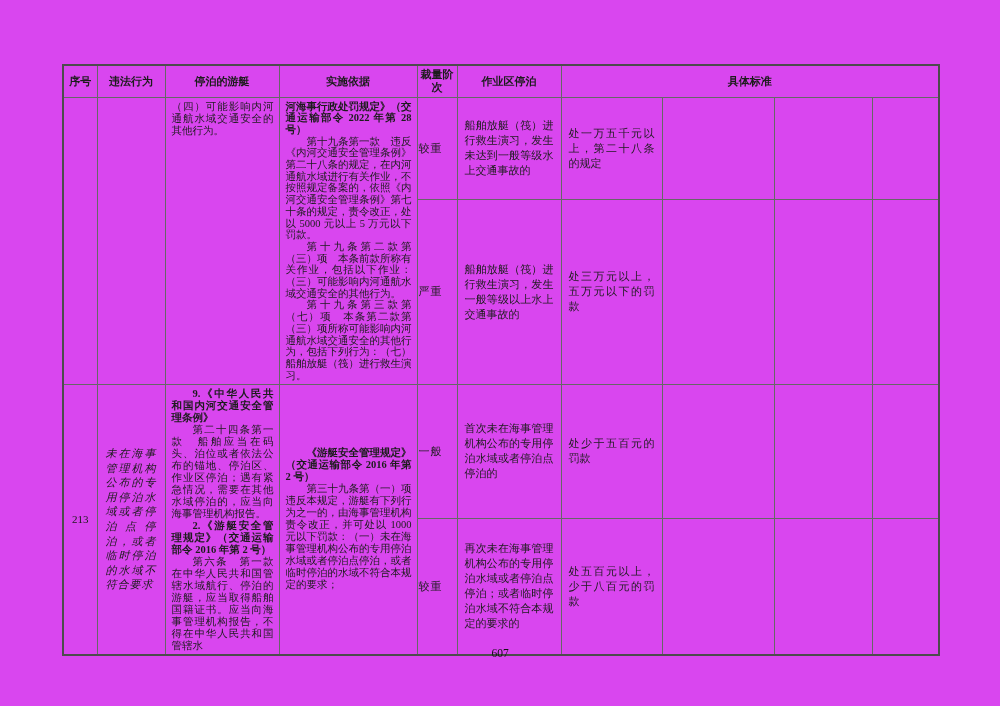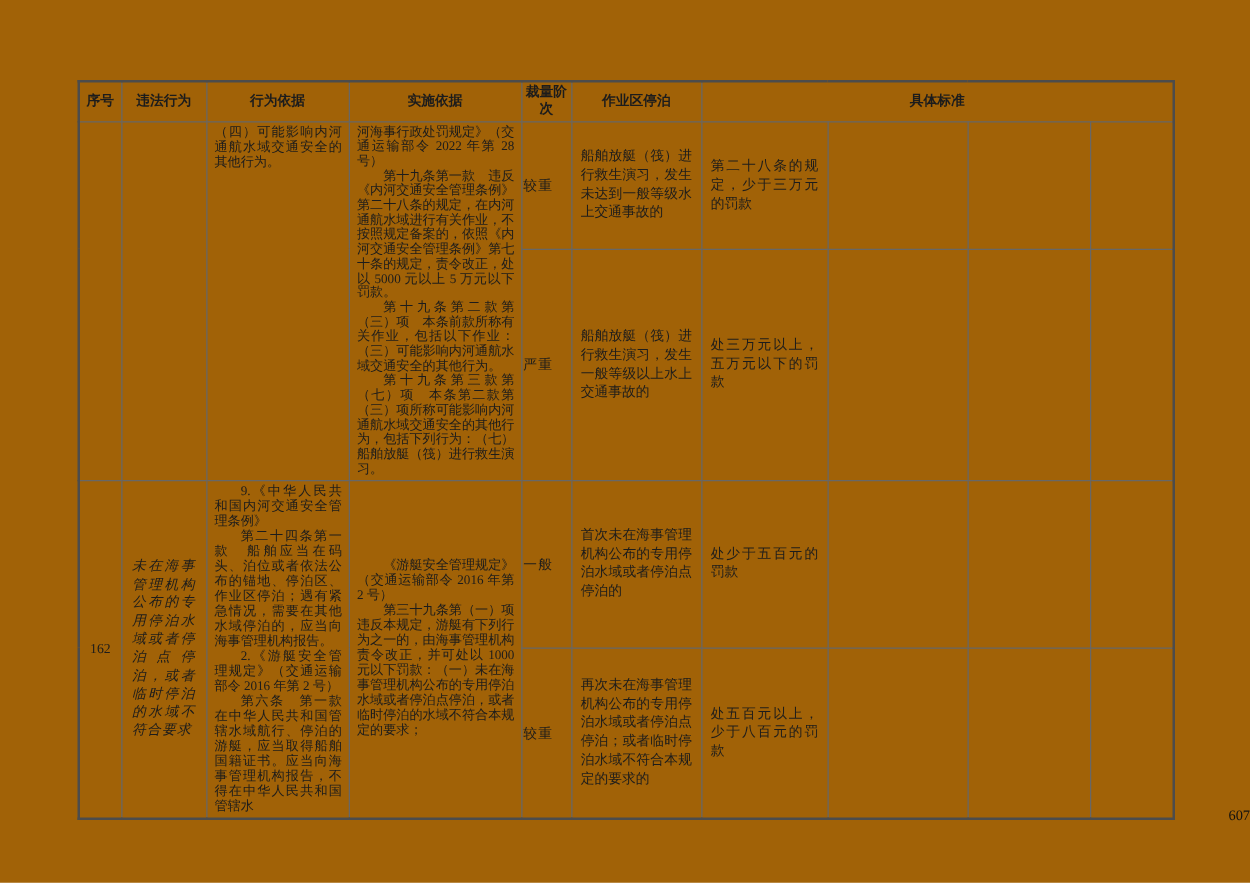--- a/index.html
+++ b/index.html
@@ -2,21 +2,21 @@
 <html><head>
 <meta charset="utf-8">
 <style>
   html,body{margin:0;padding:0;}
   body{
     width:1000px;height:706px;background:#ffffff;
     font-family:"Liberation Serif","DejaVu Serif",serif;
     color:#1c1c1c;
     -webkit-font-smoothing:antialiased;
   }
-  .sheet{position:relative;width:1000px;height:706px;background:#a16207;overflow:hidden;}
+  .sheet{position:relative;width:1000px;height:706px;background:#d946ef;overflow:hidden;}
   table.reg{
     position:absolute;left:62px;top:64px;
     width:876px;border-collapse:collapse;table-layout:fixed;
     border:2px solid #4c4c4c;
   }
   .reg th,.reg td{
     border:1px solid #676767;
     padding:2px 6px;
     font-size:10.5px;
     overflow:hidden;
@@ -39,30 +39,30 @@
   }
   td.basis{padding:2px 5px 2px 6px;}
   td.v-top{vertical-align:top;padding-top:3px;}
   td.v-mid{vertical-align:middle;}
   td.basis p{
     margin:0;text-align:justify;text-justify:inter-character;
     font-size:10.5px;line-height:12px;
   }
   td.basis.tight p{line-height:11.7px;}
   p.indent{text-indent:2em;}
-  p.bold{font-weight:normal;}
+  p.bold{font-weight:bold;}
   td.level{text-align:left;vertical-align:middle;font-size:11px;letter-spacing:1px;padding:2px 1px;}
   td.cond,td.std{
     vertical-align:middle;text-align:justify;text-justify:inter-character;
     font-size:11px;line-height:15px;padding:4px 7px;
   }
   td.empty-cell{padding:0;}
   .page-number{
     position:absolute;left:0;right:0;top:647px;
-    text-align:right;font-size:11.5px;color:#111;
+    text-align:center;font-size:11.5px;color:#111;
   }
 </style>
 </head>
 <body>
 
 <div class="sheet">
 
   <table class="reg">
     <colgroup>
       <col style="width:34px">
@@ -74,21 +74,21 @@
       <col style="width:101px">
         <col style="width:112px">
         <col style="width:98px">
         <col style="width:67px">
     </colgroup>
 
     <thead>
       <tr class="r-head">
         <th>序号</th>
         <th>违法行为</th>
-        <th>行为依据</th>
+        <th>停泊的游艇</th>
         <th>实施依据</th>
         <th>裁量阶次</th>
         <th>作业区停泊</th>
         <th colspan="4">具体标准</th>
       </tr>
     </thead>
 
     <tbody>
 
       <tr class="r-a1">
@@ -100,37 +100,37 @@
           <p>（四）可能影响内河通航水域交通安全的其他行为。</p>
         </td>
         <td rowspan="2" class="basis v-top tight">
           <p class="bold">河海事行政处罚规定》（交通运输部令 2022 年第 28 号）</p>
           <p class="indent">第十九条第一款　违反《内河交通安全管理条例》第二十八条的规定，在内河通航水域进行有关作业，不按照规定备案的，依照《内河交通安全管理条例》第七十条的规定，责令改正，处以 5000 元以上 5 万元以下罚款。</p>
           <p class="indent">第十九条第二款第（三）项　本条前款所称有关作业，包括以下作业：（三）可能影响内河通航水域交通安全的其他行为。</p>
           <p class="indent">第十九条第三款第（七）项　本条第二款第（三）项所称可能影响内河通航水域交通安全的其他行为，包括下列行为：（七）船舶放艇（筏）进行救生演习。</p>
         </td>
         <td class="level">较重</td>
         <td class="cond">船舶放艇（筏）进行救生演习，发生未达到一般等级水上交通事故的</td>
-        <td class="std">第二十八条的规定，少于三万元的罚款</td>
+        <td class="std">处一万五千元以上，第二十八条的规定</td>
         <td class="empty-cell"></td>
         <td class="empty-cell"></td>
         <td class="empty-cell"></td>
       </tr>
 
       <tr class="r-a2">
         <td class="level">严重</td>
         <td class="cond">船舶放艇（筏）进行救生演习，发生一般等级以上水上交通事故的</td>
         <td class="std">处三万元以上，五万元以下的罚款</td>
         <td class="empty-cell"></td>
         <td class="empty-cell"></td>
         <td class="empty-cell"></td>
       </tr>
 
       <tr class="r-b1">
-        <td rowspan="2" class="serial">162</td>
+        <td rowspan="2" class="serial">213</td>
         <td rowspan="2" class="violation">
           <div class="violation-text">未在海事管理机构公布的专用停泊水域或者停泊点停泊，或者临时停泊的水域不符合要求</div>
         </td>
         <td rowspan="2" class="basis v-top">
           <p class="bold indent">9.《中华人民共和国内河交通安全管理条例》</p>
           <p class="indent">第二十四条第一款　船舶应当在码头、泊位或者依法公布的锚地、停泊区、作业区停泊；遇有紧急情况，需要在其他水域停泊的，应当向海事管理机构报告。</p>
           <p class="bold indent">2.《游艇安全管理规定》（交通运输部令 2016 年第 2 号）</p>
           <p class="indent">第六条　第一款　在中华人民共和国管辖水域航行、停泊的游艇，应当取得船舶国籍证书。应当向海事管理机构报告，不得在中华人民共和国管辖水</p>
         </td>
         <td rowspan="2" class="basis v-mid">

